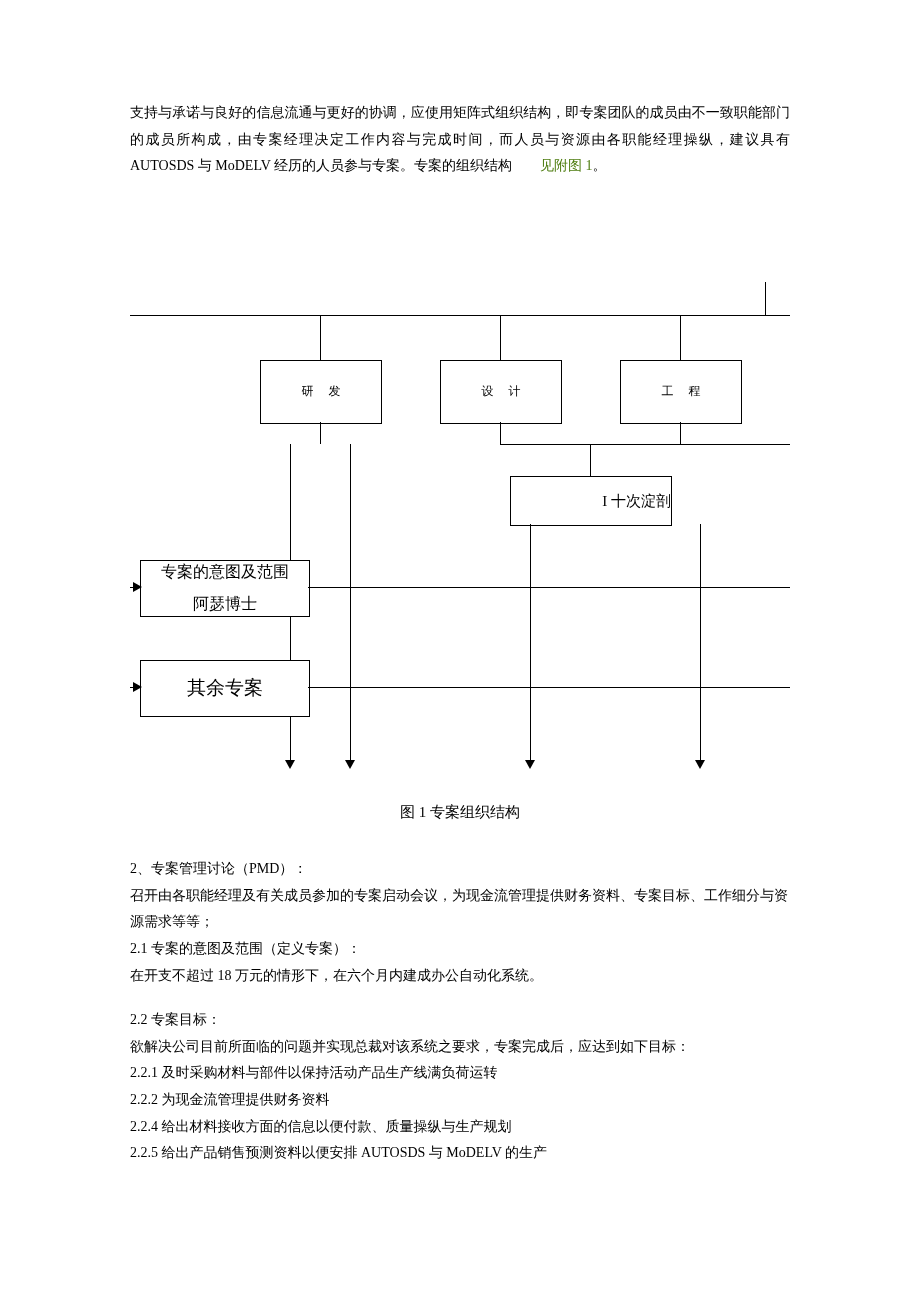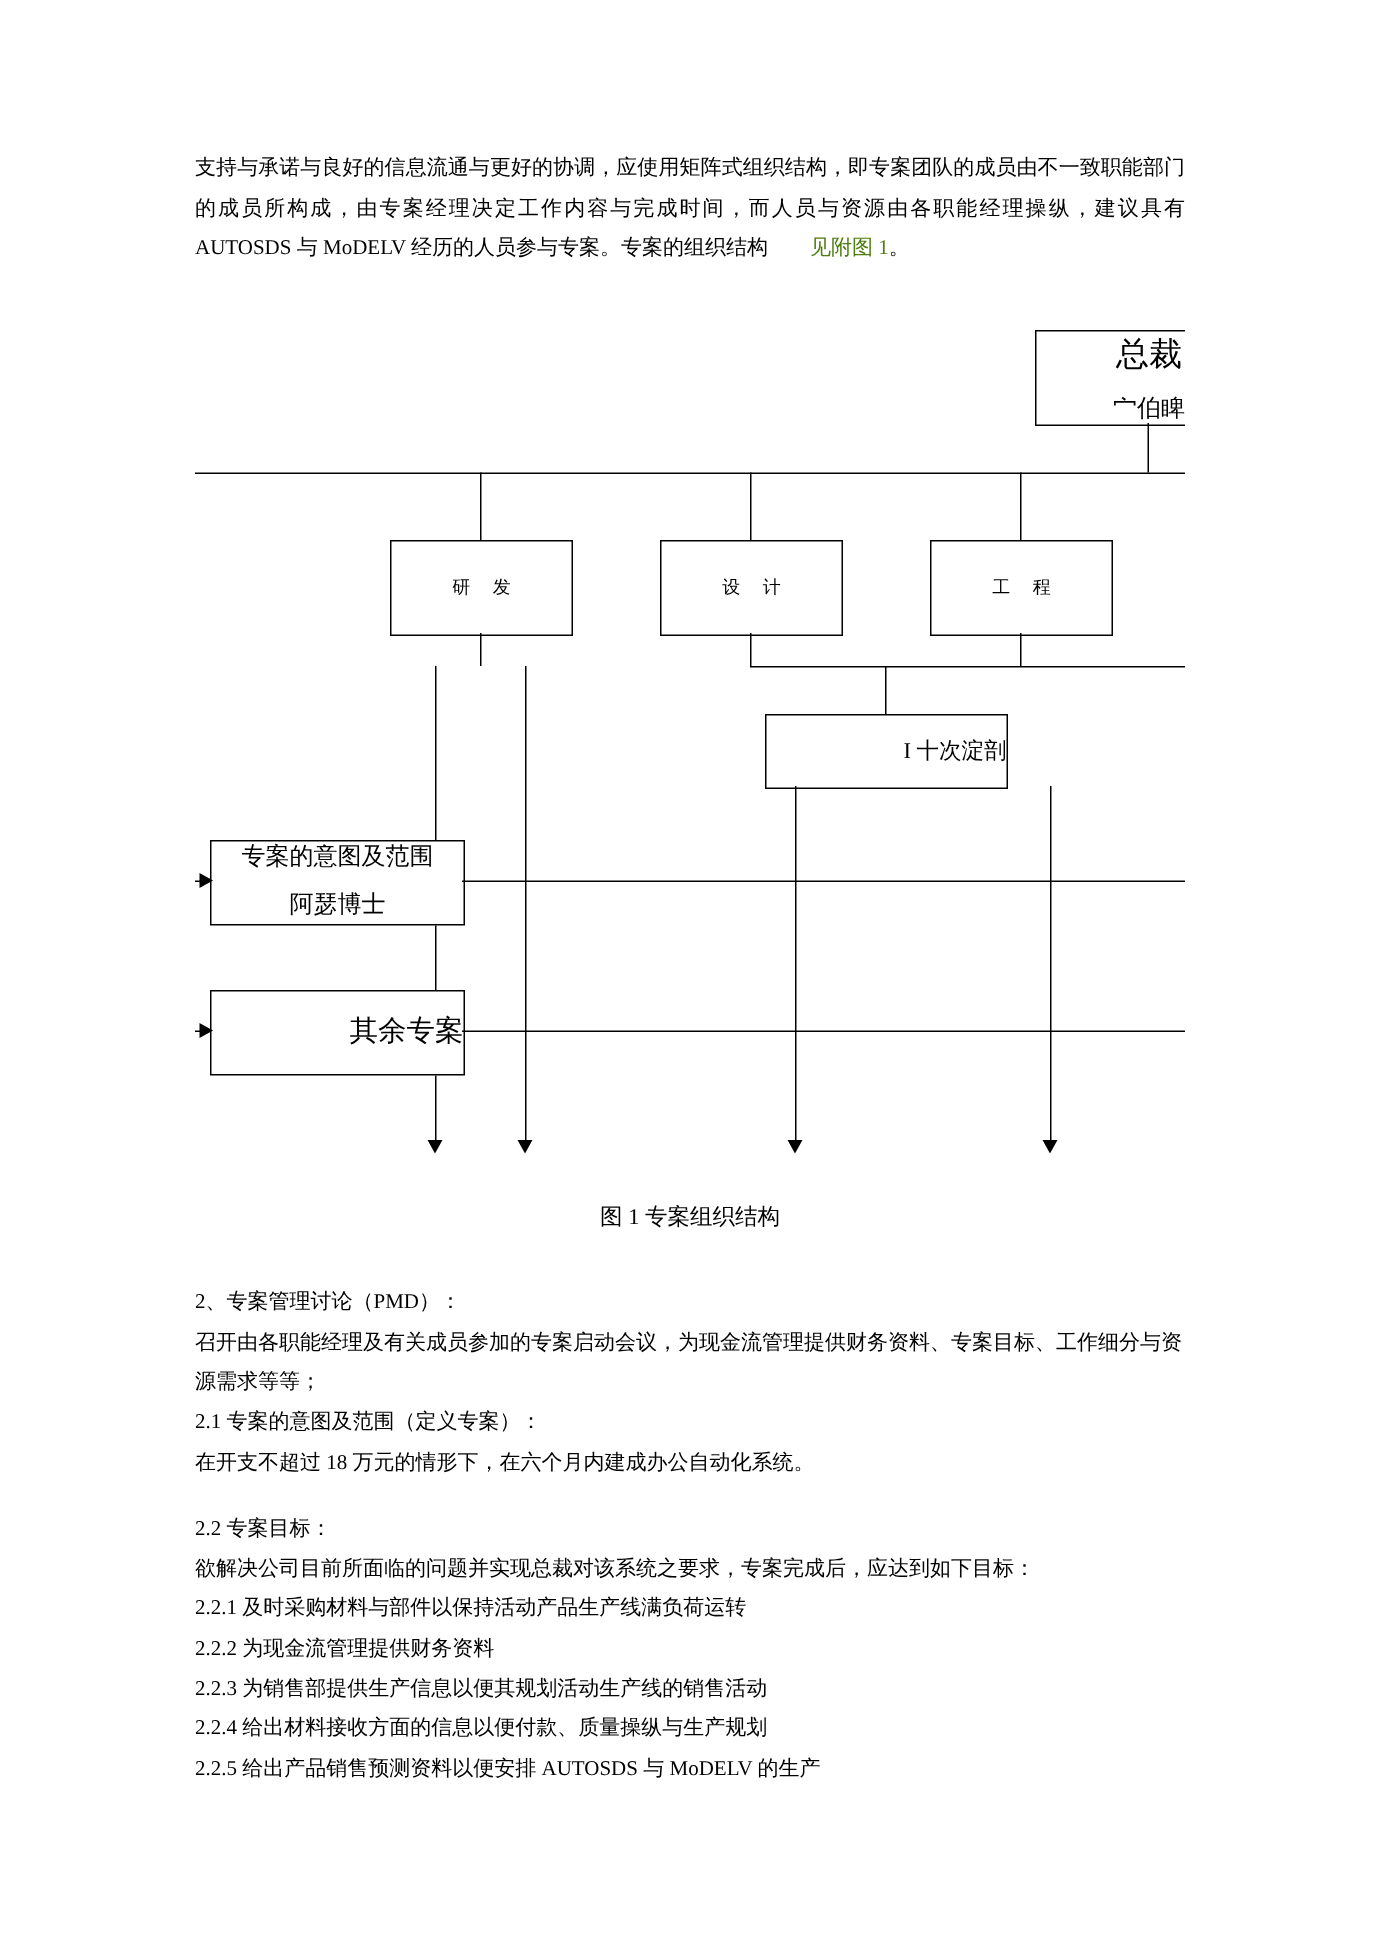--- a/index.html
+++ b/index.html
@@ -86,24 +86,20 @@
 
 <div class="page">
 
   <div class="intro">
     <span>支持与承诺与良好的信息流通与更好的协调，应使用矩阵式组织结构，即专案团队的成员由不一致职能部门的成员所构成，由专案经理决定工作内容与完成时间，而人员与资源由各职能经理操纵，建议具有 AUTOSDS 与 MoDELV 经历的人员参与专案。专案的组织结构</span><span class="link">见附图 1</span><span>。</span>
   </div>
 
   <div class="diagram-wrap">
     <div class="diagram">
 
-      <div class="box" style="left:560px; top:0; width:150px; height:62px;">
-        <div class="l1">总裁</div>
-        <div class="l2">宀伯睥</div>
-      </div>
 
       <div class="vline" style="left:635px; top:62px; height:33px;"></div>
 
       <div class="hline" style="left:0px; top:95px; width:1060px;"></div>
 
       <div class="vline" style="left:190px; top:95px; height:45px;"></div>
       <div class="vline" style="left:370px; top:95px; height:45px;"></div>
       <div class="vline" style="left:550px; top:95px; height:45px;"></div>
 
       <div class="box dbox" style="left:130px; top:140px; width:120px; height:62px;">
@@ -130,21 +126,21 @@
 
       <div class="vline" style="left:160px; top:224px; height:316px;"></div>
       <div class="vline" style="left:220px; top:224px; height:316px;"></div>
       <div class="vline" style="left:400px; top:304px; height:236px;"></div>
       <div class="vline" style="left:570px; top:304px; height:236px;"></div>
 
       <div class="box sbox" style="left:10px; top:340px; width:168px; height:55px;">
         <div class="l1">专案的意图及范围</div>
         <div class="l2">阿瑟博士</div>
       </div>
-      <div class="box sbox2" style="left:10px; top:440px; width:168px; height:55px;align-items:flex-end;">
+      <div class="box sbox2" style="left:10px; top:440px; width:168px; height:55px;">
         <div class="l1">其余专案</div>
       </div>
 
       <div class="hline" style="left:-20px; top:367px; width:30px;"></div>
       <div class="arrow-right" style="left:3px; top:362px;"></div>
       <div class="hline" style="left:-20px; top:467px; width:30px;"></div>
       <div class="arrow-right" style="left:3px; top:462px;"></div>
 
       <div class="hline" style="left:178px; top:367px; width:790px;"></div>
       <div class="hline" style="left:178px; top:467px; width:790px;"></div>
@@ -162,18 +158,17 @@
   <div class="section">
     <p>2、专案管理讨论（PMD）：</p>
     <p>召开由各职能经理及有关成员参加的专案启动会议，为现金流管理提供财务资料、专案目标、工作细分与资源需求等等；</p>
     <p>2.1 专案的意图及范围（定义专案）：</p>
     <p>在开支不超过 18 万元的情形下，在六个月内建成办公自动化系统。</p>
     <div class="gap"></div>
     <p>2.2 专案目标：</p>
     <p>欲解决公司目前所面临的问题并实现总裁对该系统之要求，专案完成后，应达到如下目标：</p>
     <p>2.2.1 及时采购材料与部件以保持活动产品生产线满负荷运转</p>
     <p>2.2.2 为现金流管理提供财务资料</p>
-    <p>2.2.3 为销售部提供生产信息以便其规划活动生产线的销售活动</p>
     <p>2.2.4 给出材料接收方面的信息以便付款、质量操纵与生产规划</p>
     <p>2.2.5 给出产品销售预测资料以便安排 AUTOSDS 与 MoDELV 的生产</p>
   </div>
 
 </div>
 
 </body></html>

